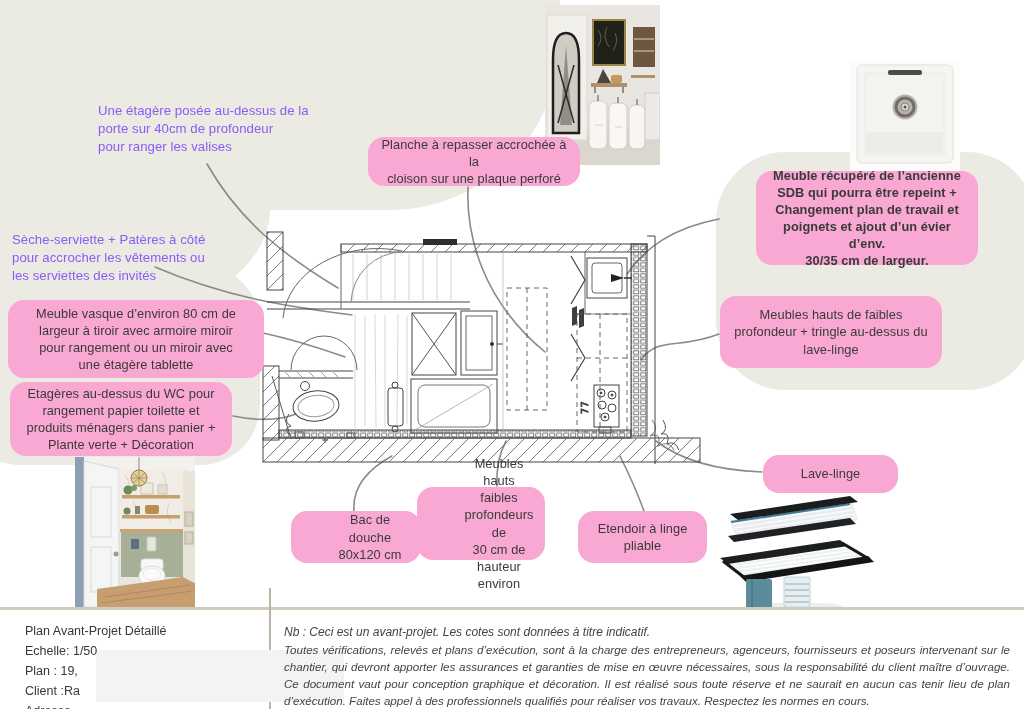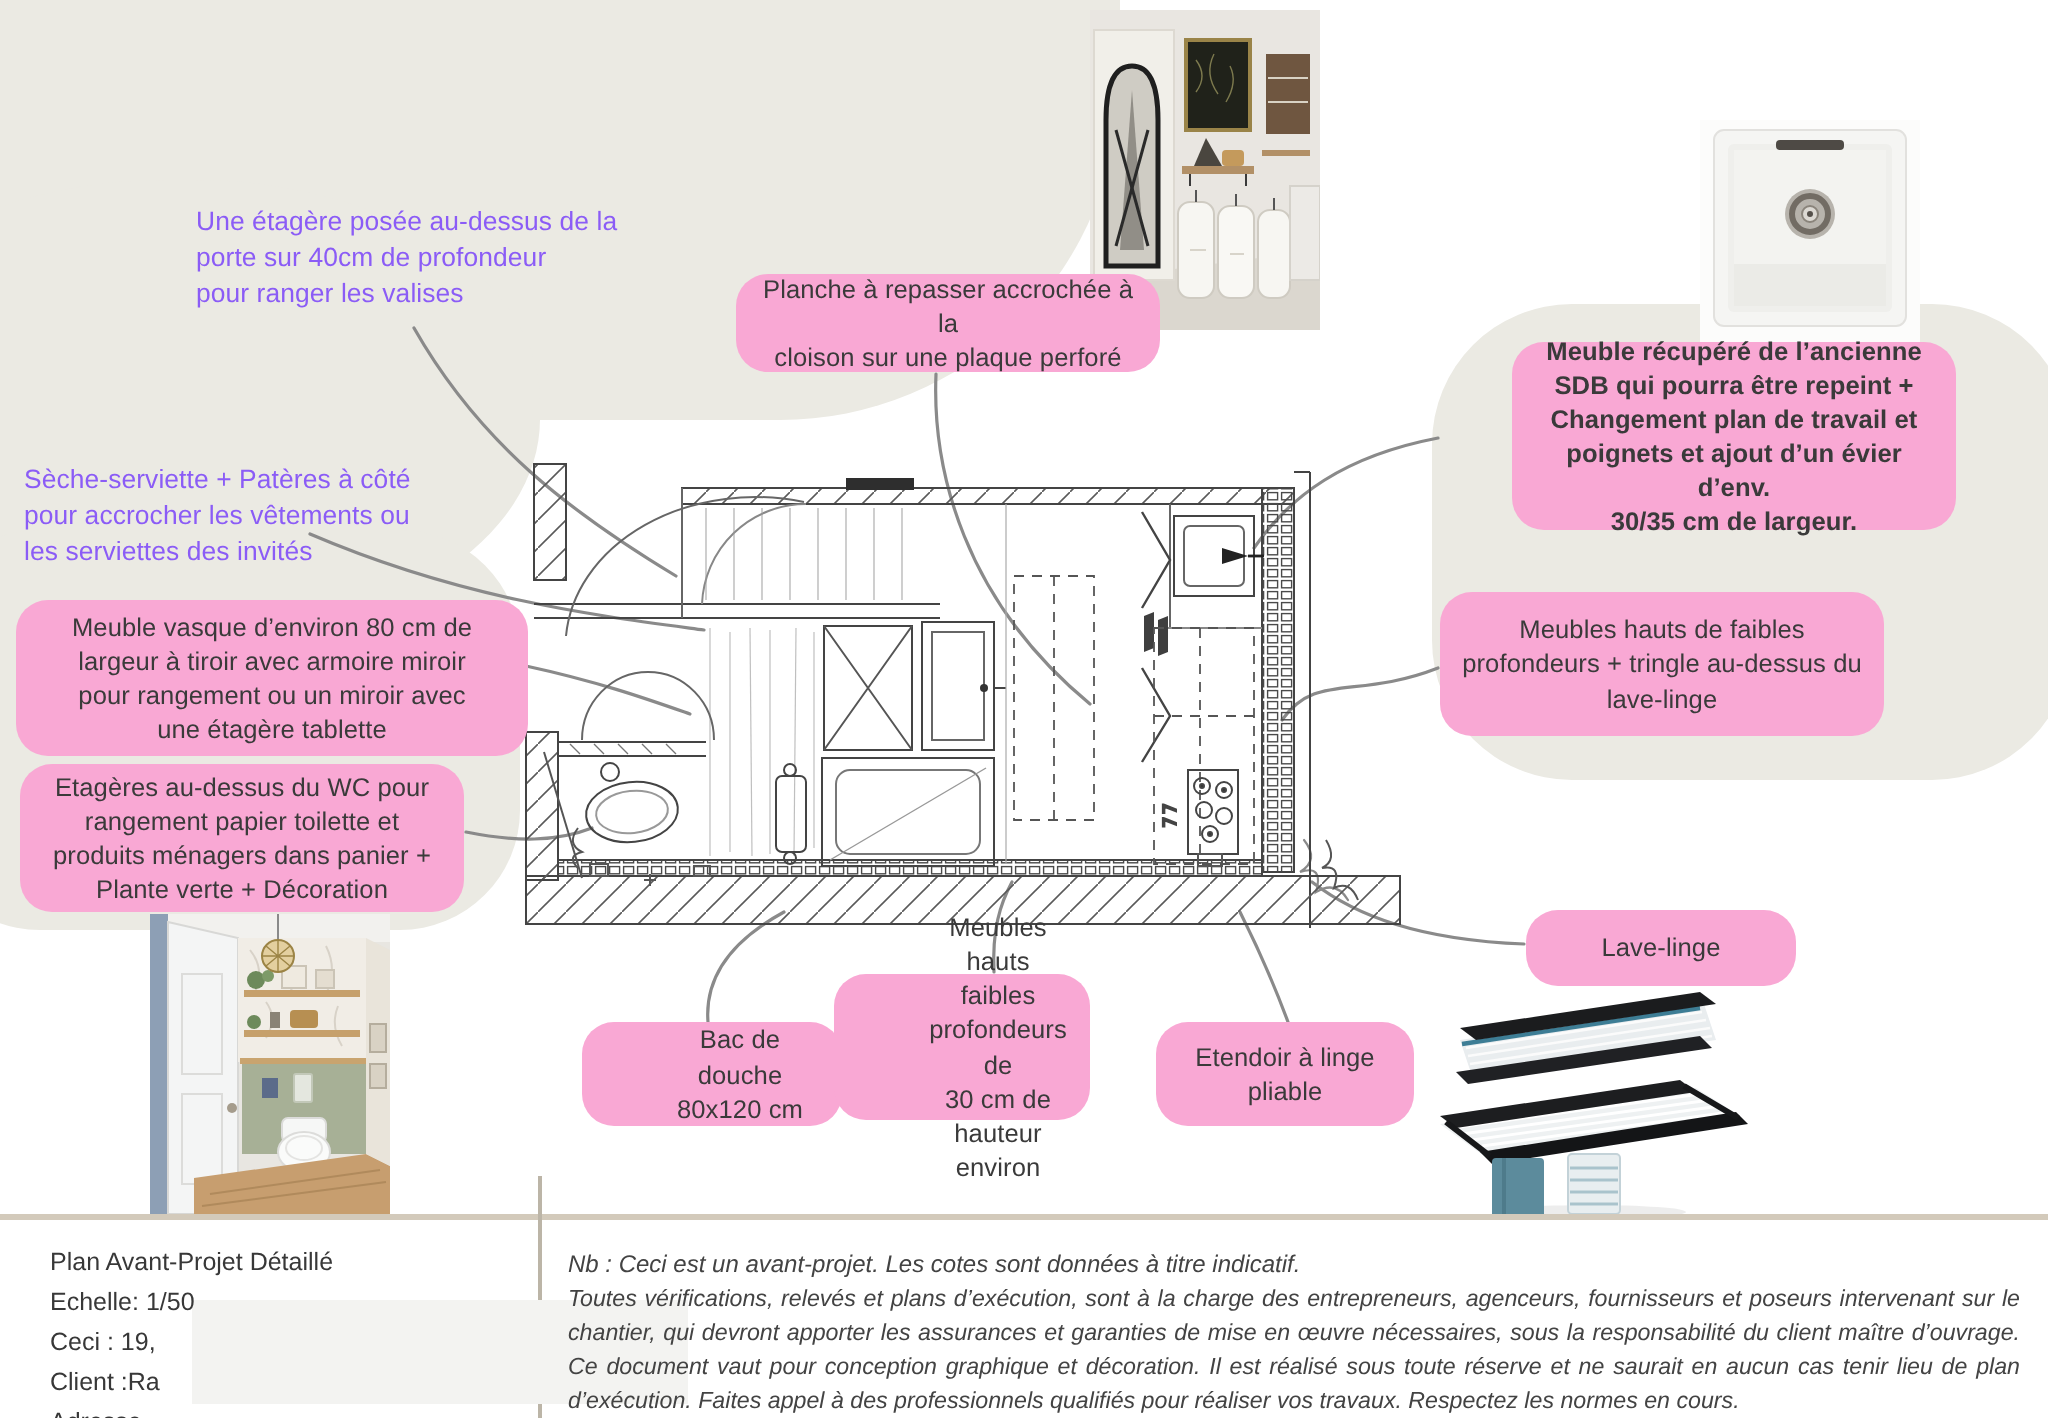--- a/index.html
+++ b/index.html
@@ -290,40 +290,40 @@
 produits ménagers dans panier +
 Plante verte + Décoration</div>
   <div class="bubble" style="left:368px;top:137px;width:212px;height:49px;">Planche à repasser accrochée à la
 cloison sur une plaque perforé</div>
   <div class="bubble" style="left:756px;top:171px;width:222px;height:94px;font-weight:bold;">Meuble récupéré de l’ancienne
 SDB qui pourra être repeint +
 Changement plan de travail et
 poignets et ajout d’un évier d’env.
 30/35 cm de largeur.</div>
   <div class="bubble" style="left:720px;top:296px;width:222px;height:72px;">Meubles hauts de faibles
-profondeurs + tringle au-dessus du
+profondeur + tringle au-dessus du
 lave-linge</div>
   <div class="bubble" style="left:763px;top:455px;width:135px;height:38px;">Lave-linge</div>
   <div class="bubble" style="left:291px;top:511px;width:130px;height:52px;padding-left:38px;">Bac de douche
 80x120 cm</div>
   <div class="bubble" style="left:417px;top:487px;width:128px;height:73px;padding-left:46px;">Meubles hauts
 faibles
 profondeurs de
 30 cm de hauteur
 environ</div>
   <div class="bubble" style="left:578px;top:511px;width:129px;height:52px;">Etendoir à linge
 pliable</div>
 
   <div class="hrule"></div>
   <div class="vrule"></div>
   <div class="redaction"></div>
   <div class="footer-left">
     <div>Plan Avant-Projet Détaillé</div>
     <div>Echelle: 1/50</div>
-    <div>Ceci : 19,</div>
+    <div>Plan : 19,</div>
     <div>Client :Ra</div>
     <div>Adresse</div>
   </div>
   <div class="footer-right">
     <div class="nb">Nb : Ceci est un avant-projet. Les cotes sont données à titre indicatif.</div>
     <div class="body">Toutes vérifications, relevés et plans d’exécution, sont à la charge des entrepreneurs, agenceurs, fournisseurs et poseurs intervenant sur le chantier, qui devront apporter les assurances et garanties de mise en œuvre nécessaires, sous la responsabilité du client maître d’ouvrage. Ce document vaut pour conception graphique et décoration. Il est réalisé sous toute réserve et ne saurait en aucun cas tenir lieu de plan d’exécution. Faites appel à des professionnels qualifiés pour réaliser vos travaux. Respectez les normes en cours.</div>
   </div>
 
 </div>
 

